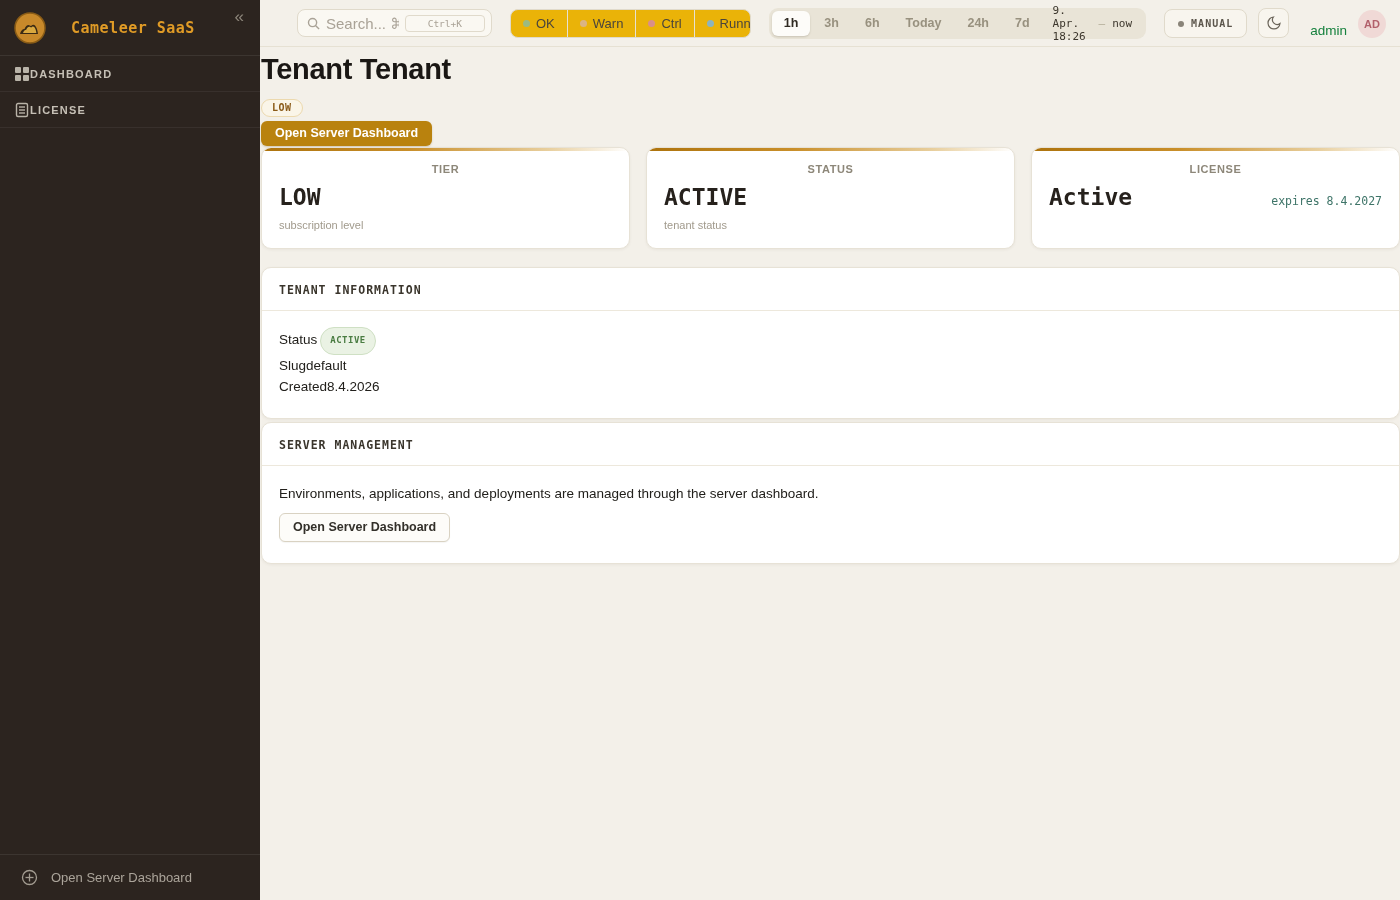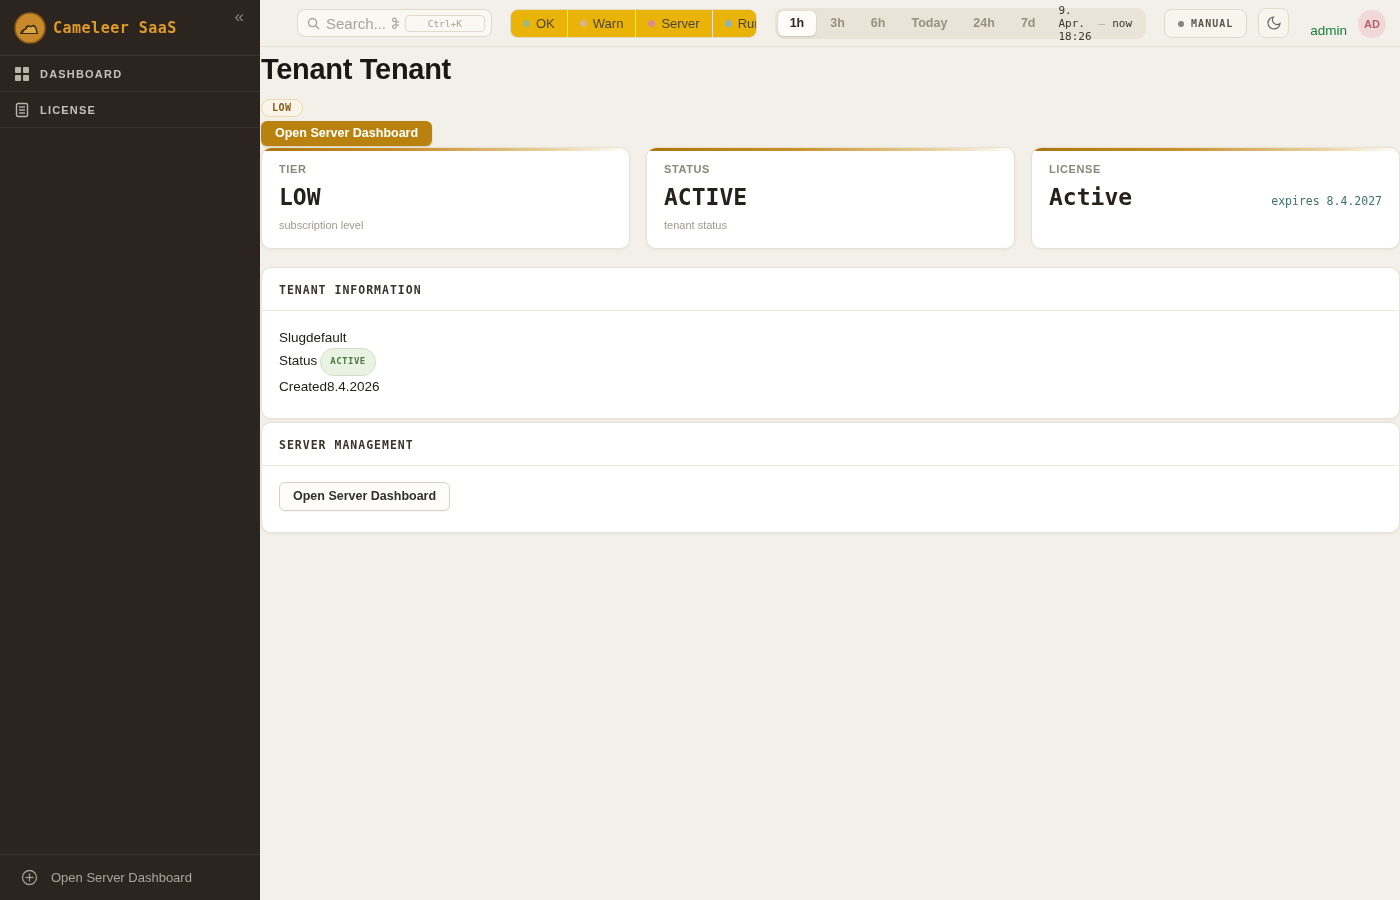--- a/index.html
+++ b/index.html
@@ -11,38 +11,38 @@
   }
 
   
   .sidebar {
     width:260px; min-width:260px; height:900px;
     background:#2c241f; color:#c7c1b8;
     display:flex; flex-direction:column;
   }
   .sb-header {
     height:56px; display:flex; align-items:center;
-    padding:0 12px 0 14px; gap:7px;
+    padding:0 12px 0 14px; gap:25px;
     border-bottom:1px solid rgba(255,255,255,.08);
   }
   .logo {
     width:32px; height:32px; border-radius:50%; flex:none;
     display:flex; align-items:center; justify-content:center;
   }
   .brand {
     font-family:"DejaVu Sans Mono", monospace;
     font-weight:bold; font-size:15px; color:#e09b26; letter-spacing:.5px;
     flex:1;
   }
   .collapse-btn {
     background:none; border:none; color:#8d867b; font-size:17px;
     cursor:pointer; line-height:1; padding:2px 4px; align-self:flex-start; margin-top:6px;
   }
   .sb-item {
-    height:36px; display:flex; align-items:center; gap:10px;
+    height:36px; display:flex; align-items:center; gap:0;
     padding:0 14px; cursor:pointer;
     border-bottom:1px solid rgba(255,255,255,.06);
     font-size:11px; letter-spacing:1.2px; font-weight:bold; color:#c6c0b6;
   }
   .sb-item .icn { width:16px; height:16px; display:inline-flex; color:#b9b3a8; }
   .sb-spacer { flex:1; }
   .sb-footer {
     border-top:1px solid rgba(255,255,255,.08);
     height:46px; display:flex; align-items:center; gap:13px;
     padding:0 14px 0 21px; cursor:pointer;
@@ -146,21 +146,21 @@
   .stat-card {
     flex:1; background:#fff; border:1px solid #e7e2d6; border-radius:10px;
     box-shadow:0 1px 3px rgba(60,50,30,.06); overflow:hidden; position:relative;
     height:102px;
   }
   .stat-card::before {
     content:""; display:block; height:3px;
     background:linear-gradient(90deg,#ad730d 0%,#c98f2a 40%,#e8cf9e 78%,rgba(232,207,158,0) 100%);
   }
   .stat-card-inner { padding:12px 17px 12px; }
-  .stat-label { font-size:11px; font-weight:bold; letter-spacing:.6px; color:#8d8779; margin-bottom:9px; }
+  .stat-label { font-size:11px; font-weight:bold; letter-spacing:.6px; color:#8d8779; margin-bottom:9px;text-align:center; }
   .stat-value-row { display:flex; align-items:baseline; justify-content:space-between; }
   .stat-value { font-family:"DejaVu Sans Mono", monospace; font-weight:bold; font-size:23px; color:#26211c; }
   .stat-note { font-family:"DejaVu Sans Mono", monospace; font-size:11.5px; color:#3e7468; }
   .stat-sub { font-size:11px; color:#a19a8c; margin-top:9px; }
 
   .panel {
     background:#fff; border:1px solid #e7e2d6; border-radius:10px;
     box-shadow:0 1px 3px rgba(60,50,30,.06);
   }
   .panel.tenant { margin-top:18px; }
@@ -259,21 +259,21 @@
       <button class="status-chip">
         <span class="dot dot-ok"></span>
         <span>OK</span>
       </button>
       <button class="status-chip">
         <span class="dot dot-warn"></span>
         <span>Warn</span>
       </button>
       <button class="status-chip">
         <span class="dot dot-error"></span>
-        <span>Server</span>
+        <span>Ctrl</span>
       </button>
       <button class="status-chip">
         <span class="dot dot-running"></span>
         <span>Running</span>
       </button>
     </div>
 
     <div class="time-group">
       <button class="tr-btn active">1h</button>
       <button class="tr-btn">3h</button>
@@ -338,26 +338,27 @@
             <span class="stat-value">Active</span>
             <span class="stat-note">expires 8.4.2027</span>
           </div>
         </div>
       </div>
     </div>
 
     <section class="panel tenant">
       <div class="panel-header">TENANT INFORMATION</div>
       <div class="panel-body">
+        <div class="info-row"><span class="info-label">Status</span><span class="active-badge">ACTIVE</span></div>
         <div class="info-row"><span class="info-label">Slug</span><span class="info-value">default</span></div>
-        <div class="info-row"><span class="info-label">Status</span><span class="active-badge">ACTIVE</span></div>
         <div class="info-row"><span class="info-label">Created</span><span class="info-value">8.4.2026</span></div>
       </div>
     </section>
 
     <section class="panel server">
       <div class="panel-header">SERVER MANAGEMENT</div>
       <div class="panel-body">
+        <p class="server-desc">Environments, applications, and deployments are managed through the server dashboard.</p>
         <button class="outline-btn">Open Server Dashboard</button>
       </div>
     </section>
   </main>
 </div>
 
 </body></html>

